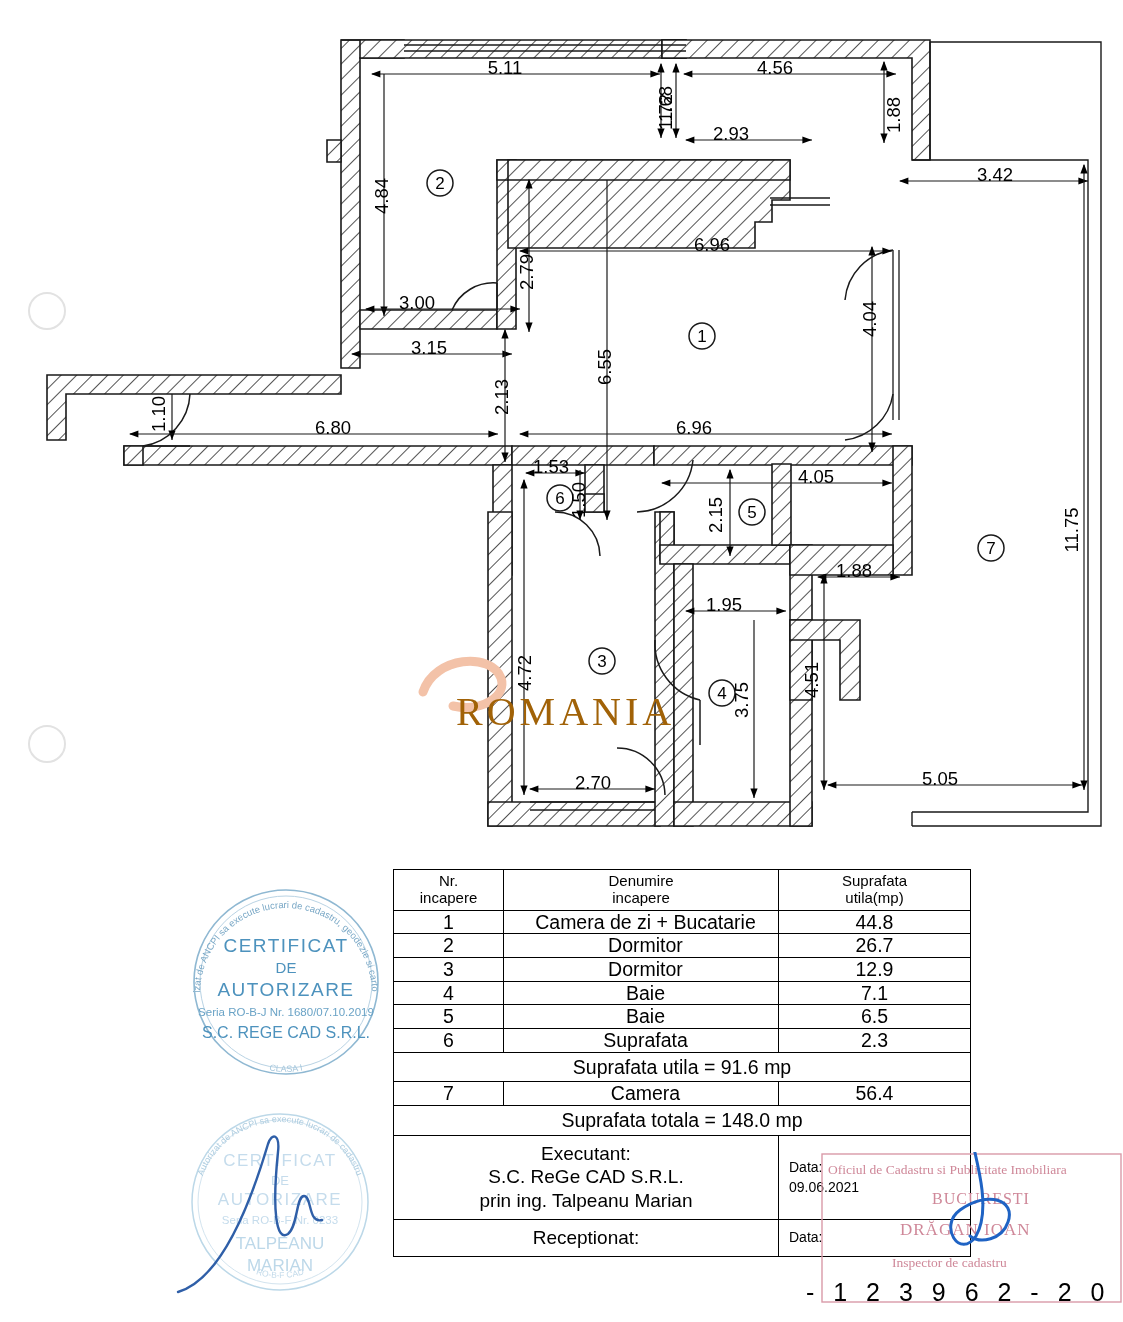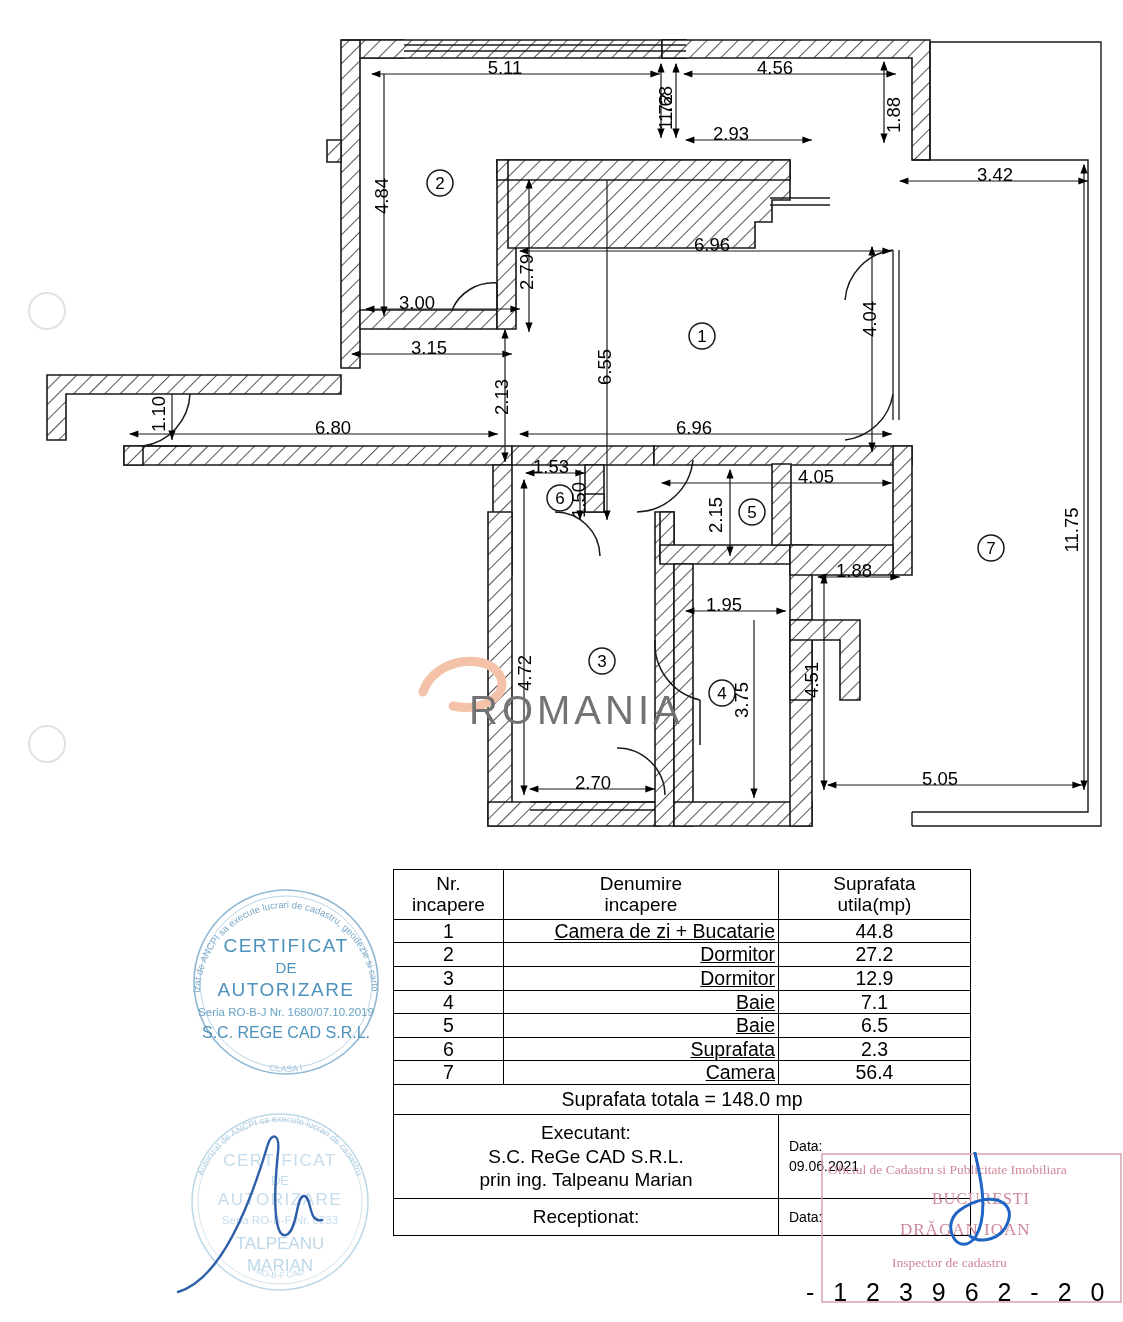--- a/index.html
+++ b/index.html
@@ -9,30 +9,30 @@
   
   .punch{position:absolute;width:34px;height:34px;border:2px solid #e2e2e2;
          border-radius:50%;background:#fff;}
 
   
   #plan{position:absolute;left:0;top:0;width:1123px;height:860px;}
 
   
   #watermark{position:absolute;left:405px;top:630px;width:330px;height:120px;
              pointer-events:none;}
-  #wm-text{position:absolute;left:64px;top:58px;font-size:40px;letter-spacing:4px;
-           color:#737373;font-family:Liberation Sans, sans-serif;}
+  #wm-text{position:absolute;left:51px;top:58px;font-size:40px;letter-spacing:4px;
+           color:#a16207;font-family:Liberation Serif, serif;}
 
   
   #tbl-wrap{position:absolute;left:393px;top:869px;width:578px;}
   table{border-collapse:collapse;width:578px;background:transparent;}
   td{border:1.6px solid #000;font-size:19.5px;text-align:center;
      padding:1px 3px;line-height:1.06;background:transparent;}
-  td.hdr{font-size:19px;line-height:1.12;padding:3px 2px;}
-  td.name{text-align:right;padding-left:12px;text-decoration:underline;}
+  td.hdr{font-size:15px;line-height:1.12;padding:3px 2px;}
+  td.name{text-align:center;padding-left:12px;}
   td.num{width:103px;}
   td.area{width:185px;}
   td.span{padding:4px 0;}
   td.foot{font-size:19px;line-height:1.25;padding:6px 2px;}
   td.foot-l{text-align:center;}
   td.data{text-align:left;padding-left:10px;font-size:14px;line-height:1.45;}
 
   
   .stamp{position:absolute;pointer-events:none;}
   #stamp1{left:168px;top:866px;width:236px;height:232px;}
@@ -297,41 +297,44 @@
           <td class="hdr area">Suprafata<br>utila(mp)</td>
         </tr>
         <tr>
           <td class="num">1</td>
           <td class="name">Camera de zi + Bucatarie</td>
           <td class="area">44.8</td>
         </tr>
         <tr>
           <td class="num">2</td>
           <td class="name">Dormitor</td>
-          <td class="area">27.2</td>
+          <td class="area">26.7</td>
         </tr>
         <tr>
           <td class="num">3</td>
           <td class="name">Dormitor</td>
           <td class="area">12.9</td>
         </tr>
         <tr>
           <td class="num">4</td>
           <td class="name">Baie</td>
           <td class="area">7.1</td>
         </tr>
         <tr>
           <td class="num">5</td>
           <td class="name">Baie</td>
           <td class="area">6.5</td>
         </tr>
         <tr>
           <td class="num">6</td>
           <td class="name">Suprafata</td>
           <td class="area">2.3</td>
+        </tr>
+        <tr>
+          <td class="span" colspan="3">Suprafata utila = 91.6 mp</td>
         </tr>
         <tr>
           <td class="num">7</td>
           <td class="name">Camera</td>
           <td class="area">56.4</td>
         </tr>
         <tr>
           <td class="span" colspan="3">Suprafata totala = 148.0 mp</td>
         </tr>
         <tr>

